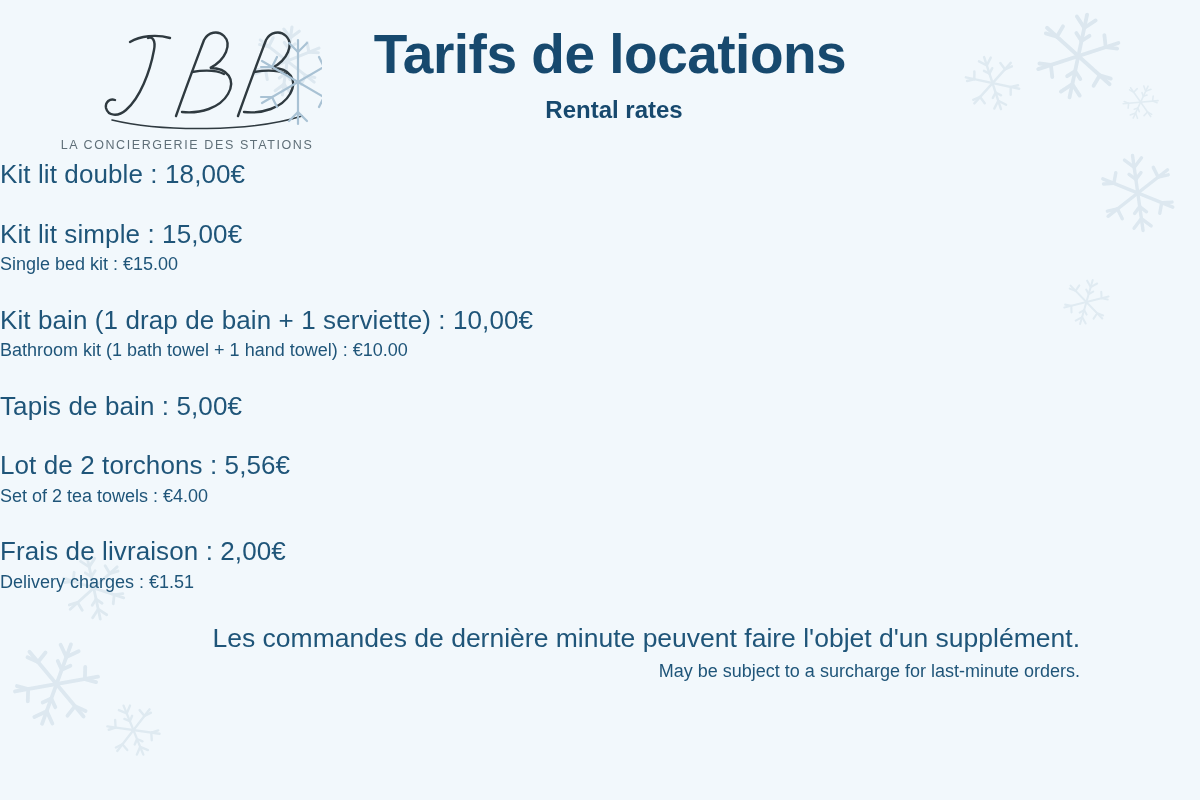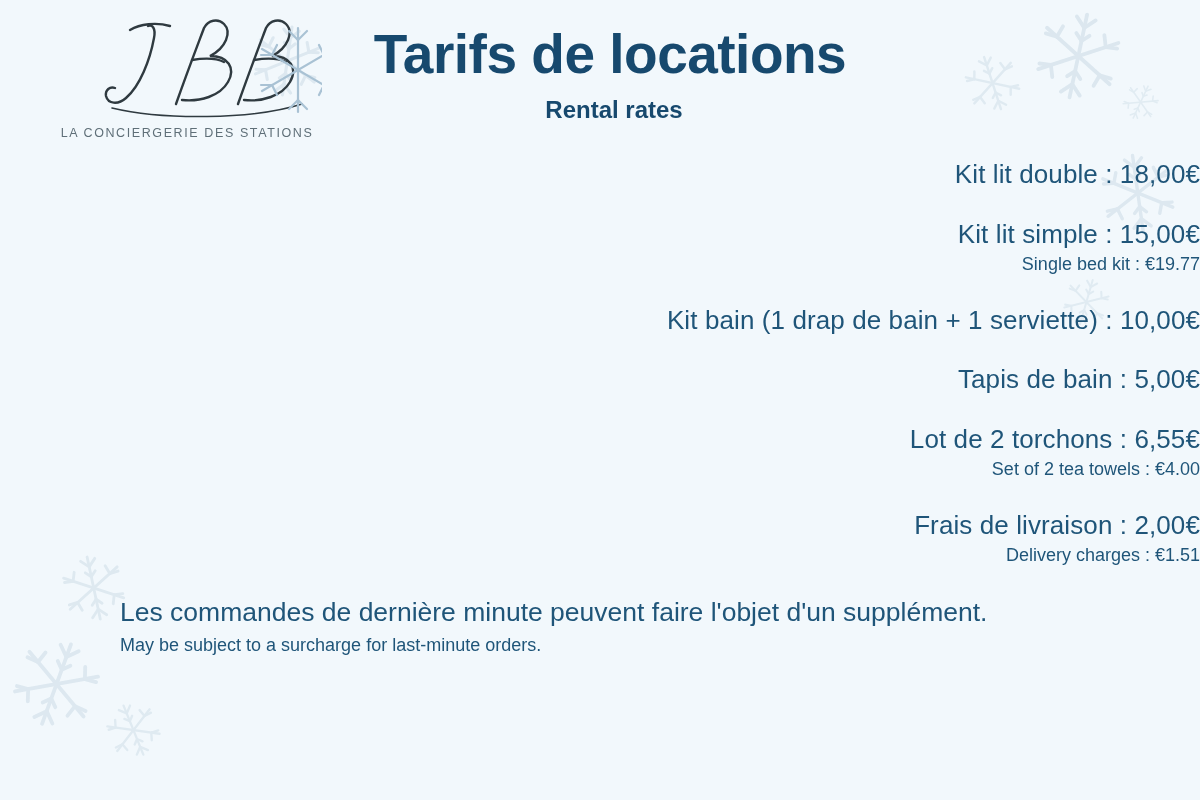--- a/index.html
+++ b/index.html
@@ -28,21 +28,21 @@
     position: absolute;
     color: #dbe7ef;
     line-height: 1;
     user-select: none;
   }
 
   
   .logo {
     position: absolute;
     left: 52px;
-    top: 8px;
+    top: 20px;
     width: 270px;
     height: 140px;
     z-index: 3;
   }
   .logo svg { display: block; }
   .logo-tagline {
     position: absolute;
     left: 4px;
     top: 118px;
     width: 262px;
@@ -76,41 +76,41 @@
     color: #17496e;
     margin: 10px 0 0 8px;
     line-height: 1.2;
   }
 
   
   .rates {
     position: relative;
     z-index: 2;
     margin-top: 34px;
-    text-align: right;
+    text-align: left;
   }
   .rate-item { margin-bottom: 27px; }
   .rate-fr {
     font-size: 26px;
     color: #1f5579;
     line-height: 1.25;
     letter-spacing: 0.1px;
   }
   .rate-en {
     font-size: 18px;
     color: #1f5579;
     line-height: 1.3;
     margin-top: 3px;
   }
 
   
   .note {
     position: relative;
     z-index: 2;
-    text-align: left;
+    text-align: right;
     margin-top: 0;
     padding: 0 120px;
   }
   .note-fr {
     font-size: 26.5px;
     color: #1f5579;
     line-height: 1.3;
   }
   .note-en {
     font-size: 18px;
@@ -374,30 +374,31 @@
   <h1 class="title">Tarifs de locations</h1>
   <div class="subtitle">Rental rates</div>
 </div>
 
 <div class="rates" id="rate-list">
     <div class="rate-item">
       <div class="rate-fr">Kit lit double : 18,00€</div>
     </div>
     <div class="rate-item">
       <div class="rate-fr">Kit lit simple : 15,00€</div>
-      <div class="rate-en">Single bed kit : €19.77</div>
+      <div class="rate-en">Single bed kit : €15.00</div>
     </div>
     <div class="rate-item">
       <div class="rate-fr">Kit bain (1 drap de bain + 1 serviette) : 10,00€</div>
+      <div class="rate-en">Bathroom kit (1 bath towel + 1 hand towel) : €10.00</div>
     </div>
     <div class="rate-item">
       <div class="rate-fr">Tapis de bain : 5,00€</div>
     </div>
     <div class="rate-item">
-      <div class="rate-fr">Lot de 2 torchons : 6,55€</div>
+      <div class="rate-fr">Lot de 2 torchons : 5,56€</div>
       <div class="rate-en">Set of 2 tea towels : €4.00</div>
     </div>
     <div class="rate-item">
       <div class="rate-fr">Frais de livraison : 2,00€</div>
       <div class="rate-en">Delivery charges : €1.51</div>
     </div>
   </div>
 
 <div class="note">
   <div class="note-fr">Les commandes de dernière minute peuvent faire l'objet d'un supplément.</div>

